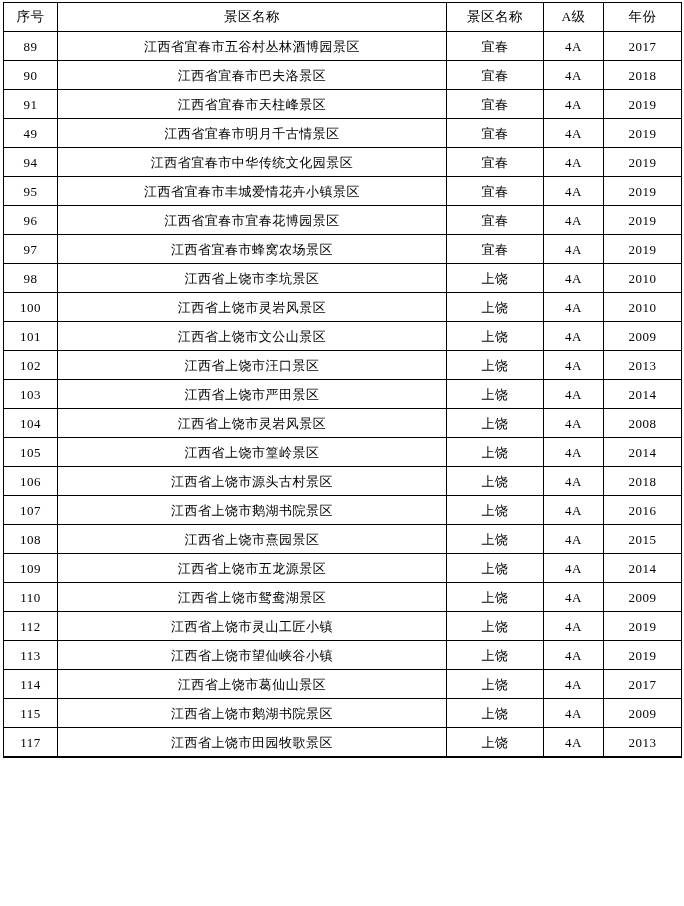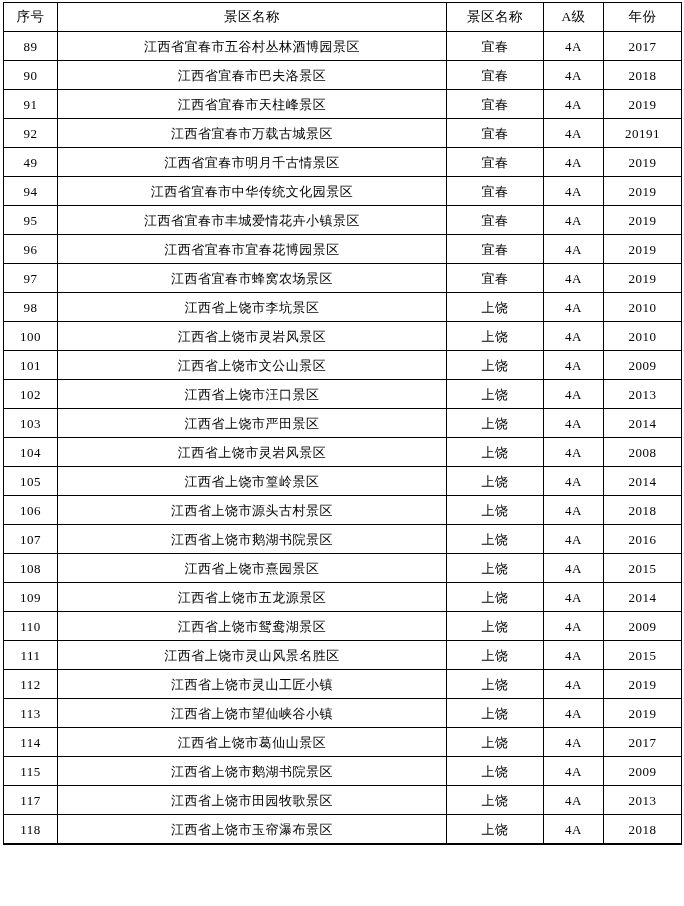--- a/index.html
+++ b/index.html
@@ -90,27 +90,20 @@
     <td class="cell-year">2018</td>
   </tr>
         <tr>
     <td class="cell-index">91</td>
     <td class="cell-name">江西省宜春市天柱峰景区</td>
     <td class="cell-region">宜春</td>
     <td class="cell-grade">4A</td>
     <td class="cell-year">2019</td>
   </tr>
         <tr>
-    <td class="cell-index">92</td>
-    <td class="cell-name">江西省宜春市万载古城景区</td>
-    <td class="cell-region">宜春</td>
-    <td class="cell-grade">4A</td>
-    <td class="cell-year">20191</td>
-  </tr>
-        <tr>
     <td class="cell-index">49</td>
     <td class="cell-name">江西省宜春市明月千古情景区</td>
     <td class="cell-region">宜春</td>
     <td class="cell-grade">4A</td>
     <td class="cell-year">2019</td>
   </tr>
         <tr>
     <td class="cell-index">94</td>
     <td class="cell-name">江西省宜春市中华传统文化园景区</td>
     <td class="cell-region">宜春</td>
@@ -216,27 +209,20 @@
     <td class="cell-year">2014</td>
   </tr>
         <tr>
     <td class="cell-index">110</td>
     <td class="cell-name">江西省上饶市鸳鸯湖景区</td>
     <td class="cell-region">上饶</td>
     <td class="cell-grade">4A</td>
     <td class="cell-year">2009</td>
   </tr>
         <tr>
-    <td class="cell-index">111</td>
-    <td class="cell-name">江西省上饶市灵山风景名胜区</td>
-    <td class="cell-region">上饶</td>
-    <td class="cell-grade">4A</td>
-    <td class="cell-year">2015</td>
-  </tr>
-        <tr>
     <td class="cell-index">112</td>
     <td class="cell-name">江西省上饶市灵山工匠小镇</td>
     <td class="cell-region">上饶</td>
     <td class="cell-grade">4A</td>
     <td class="cell-year">2019</td>
   </tr>
         <tr>
     <td class="cell-index">113</td>
     <td class="cell-name">江西省上饶市望仙峡谷小镇</td>
     <td class="cell-region">上饶</td>
@@ -256,23 +242,16 @@
     <td class="cell-region">上饶</td>
     <td class="cell-grade">4A</td>
     <td class="cell-year">2009</td>
   </tr>
         <tr>
     <td class="cell-index">117</td>
     <td class="cell-name">江西省上饶市田园牧歌景区</td>
     <td class="cell-region">上饶</td>
     <td class="cell-grade">4A</td>
     <td class="cell-year">2013</td>
-  </tr>
-        <tr>
-    <td class="cell-index">118</td>
-    <td class="cell-name">江西省上饶市玉帘瀑布景区</td>
-    <td class="cell-region">上饶</td>
-    <td class="cell-grade">4A</td>
-    <td class="cell-year">2018</td>
   </tr>
       </tbody>
   </table>
 </div>
 
 </body></html>

